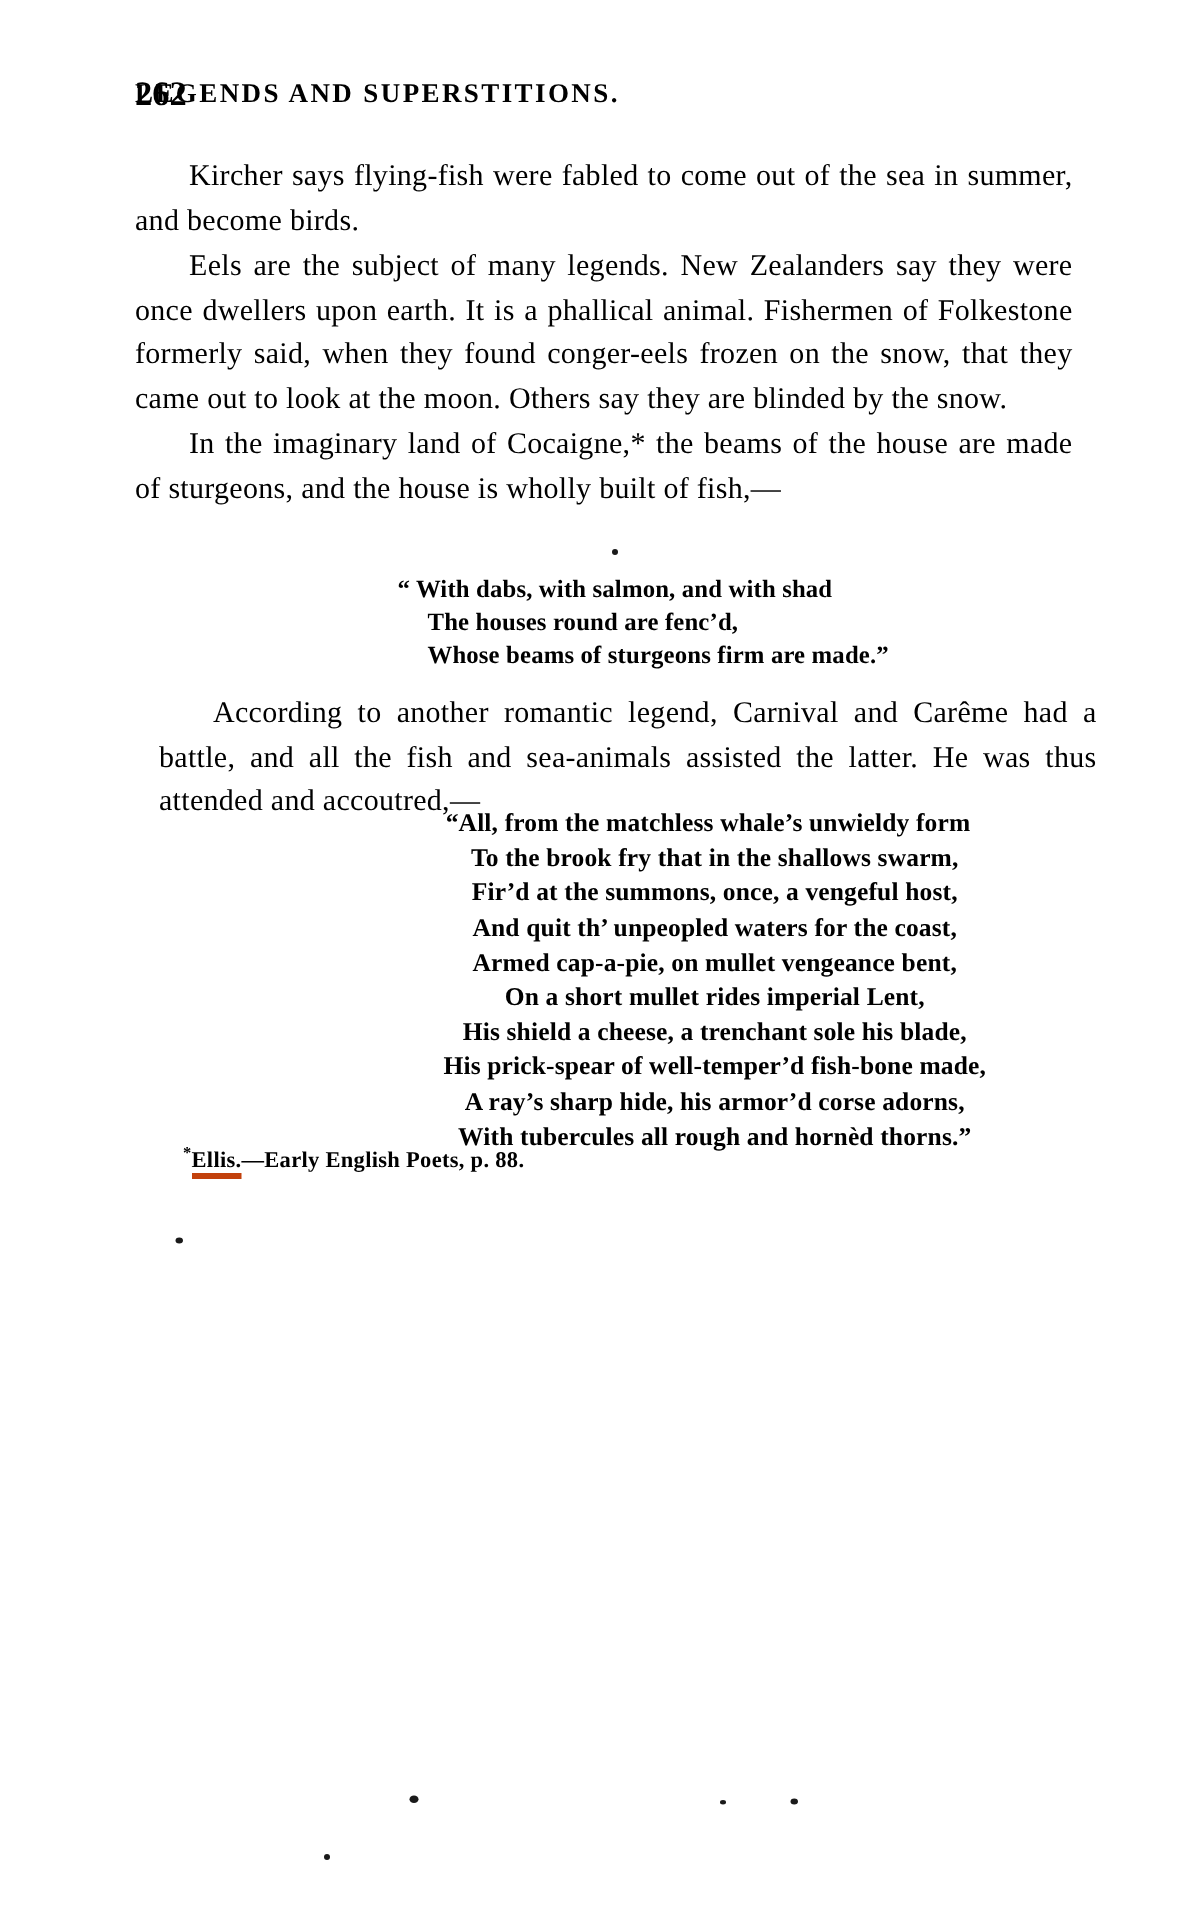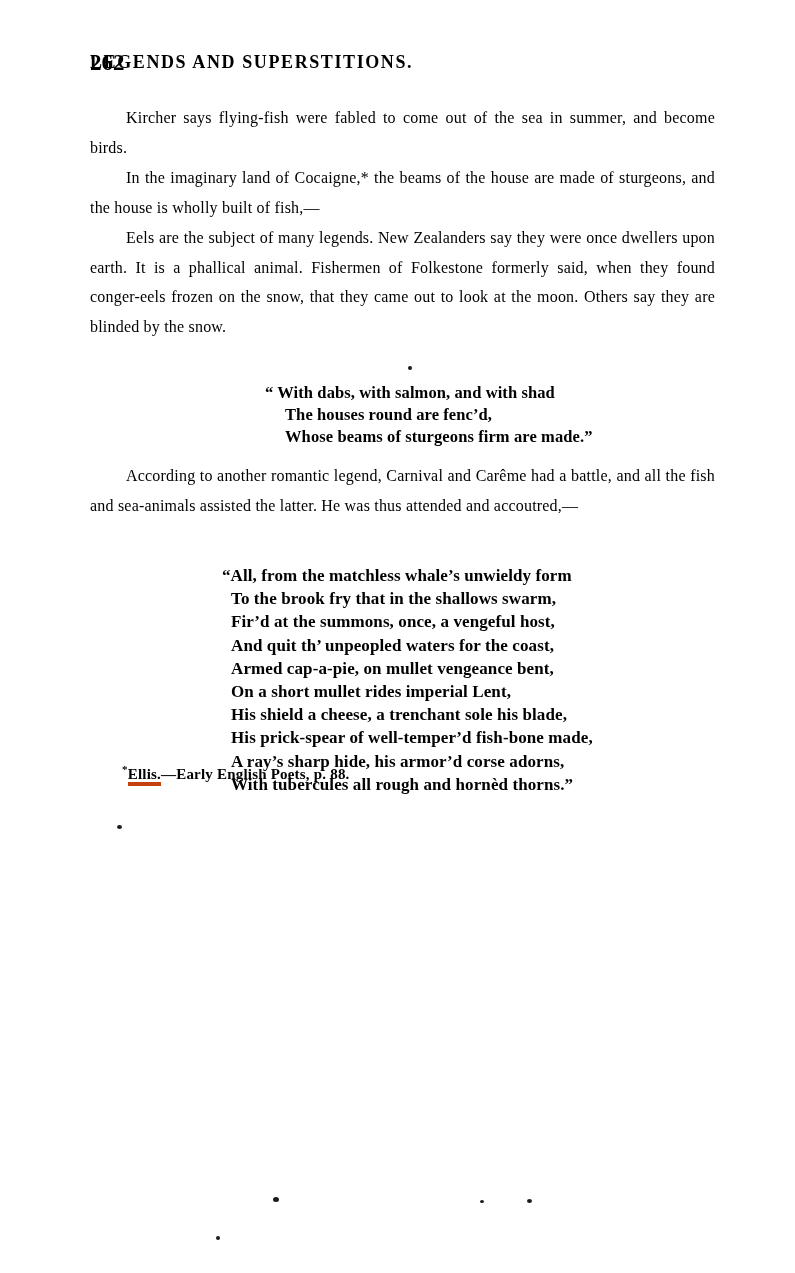--- a/index.html
+++ b/index.html
@@ -52,21 +52,21 @@
 
   
   .body-block {
     position: absolute;
     left: 90px;
     top: 103px;
     width: 625px;
   }
   p.para {
     margin: 0 0 0 0;
-    font-size: 16px;
+    font-size: 20px;
     line-height: 29.5px;
     text-align: justify;
     text-indent: 36px;
     letter-spacing: 0.2px;
   }
   p.para + p.para {
     margin-top: 1px;
   }
 
   
@@ -89,22 +89,23 @@
     letter-spacing: 0.1px;
     white-space: pre;
   }
   .verse-1 .vline.indent {
     padding-left: 20px;
   }
 
   .verse-2 {
     position: absolute;
     left: 222px;
-    top: 564px;
+    top: 537px;
     width: 500px;
+    text-align: center;
   }
   .verse-2 .vline {
     font-size: 17px;
     line-height: 23.2px;
     font-weight: bold;
     letter-spacing: 0.1px;
     white-space: pre;
   }
   .verse-2 .vline.hang {
     padding-left: 9px;
@@ -146,31 +147,31 @@
 
 <div class="page">
 
   <div class="running-head">
     <span class="folio">262</span>
     <span class="head-title">LEGENDS AND SUPERSTITIONS.</span>
   </div>
 
   <div class="body-block">
     <p class="para">Kircher says flying-fish were fabled to come out of the sea in summer, and become birds.</p>
+    <p class="para">Eels are the subject of many legends.   New Zealanders say they were once dwellers upon earth.   It is a phallical animal.   Fishermen of Folkestone formerly said, when they found conger-eels frozen on the snow, that they came out to look at the moon.   Others say they are blinded by the snow.</p>
     <p class="para">In the imaginary land of Cocaigne,* the beams of the house are made of sturgeons, and the house is wholly built of fish,—</p>
-    <p class="para">Eels are the subject of many legends.   New Zealanders say they were once dwellers upon earth.   It is a phallical animal.   Fishermen of Folkestone formerly said, when they found conger-eels frozen on the snow, that they came out to look at the moon.   Others say they are blinded by the snow.</p>
   </div>
 
   <div class="verse verse-1">
     <div class="vline">“ With dabs, with salmon, and with shad</div>
     <div class="vline indent">The houses round are fenc’d,</div>
     <div class="vline indent">Whose beams of sturgeons firm are made.”</div>
   </div>
 
-  <div class="body-block" style="top:461px;">
+  <div class="body-block" style="top:461px;margin-left:16px;">
     <p class="para">According to another romantic legend, Carnival and Carême had a battle, and all the fish and sea-animals assisted the latter.   He was thus attended and accoutred,—</p>
   </div>
 
   <div class="verse verse-2">
     <div class="vline">“All, from the matchless whale’s unwieldy form</div>
     <div class="vline hang">To the brook fry that in the shallows swarm,</div>
     <div class="vline hang">Fir’d at the summons, once, a vengeful host,</div>
     <div class="vline hang">And quit th’ unpeopled waters for the coast,</div>
     <div class="vline hang">Armed cap-a-pie, on mullet vengeance bent,</div>
     <div class="vline hang">On a short mullet rides imperial Lent,</div>

